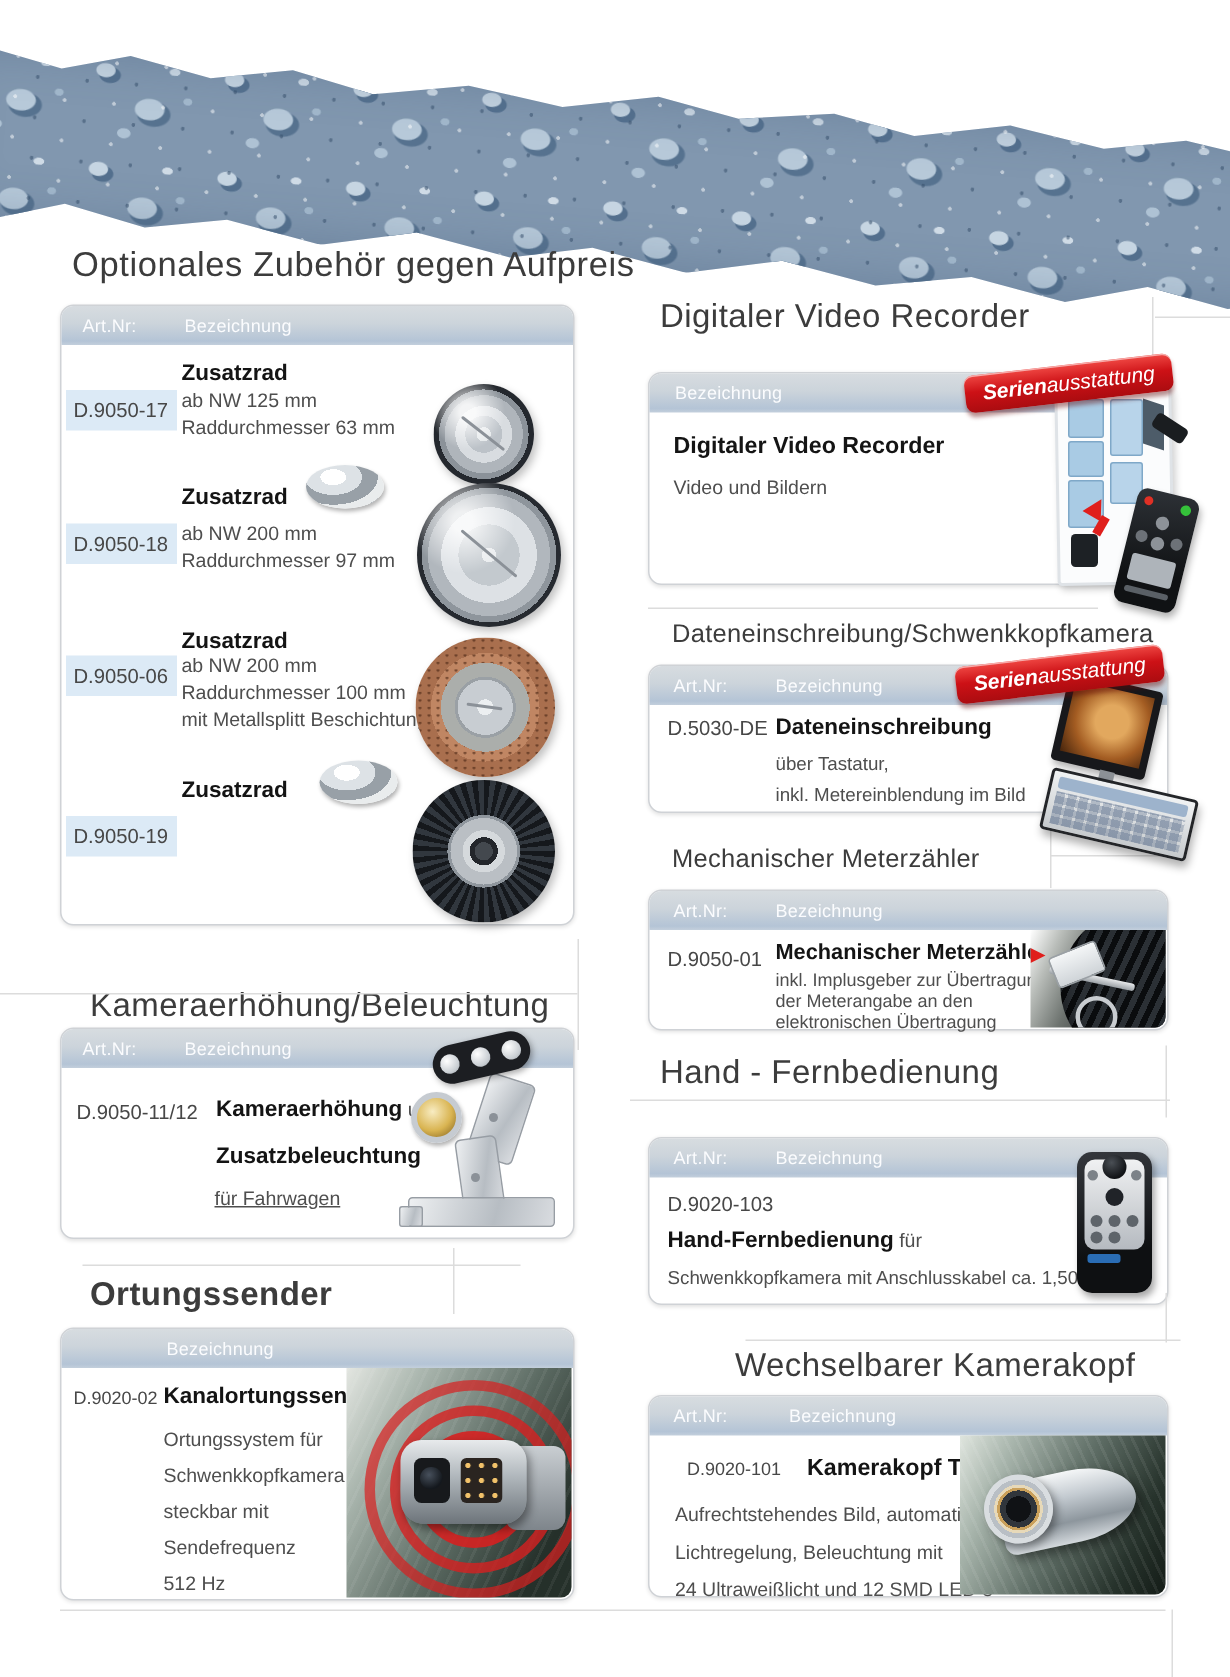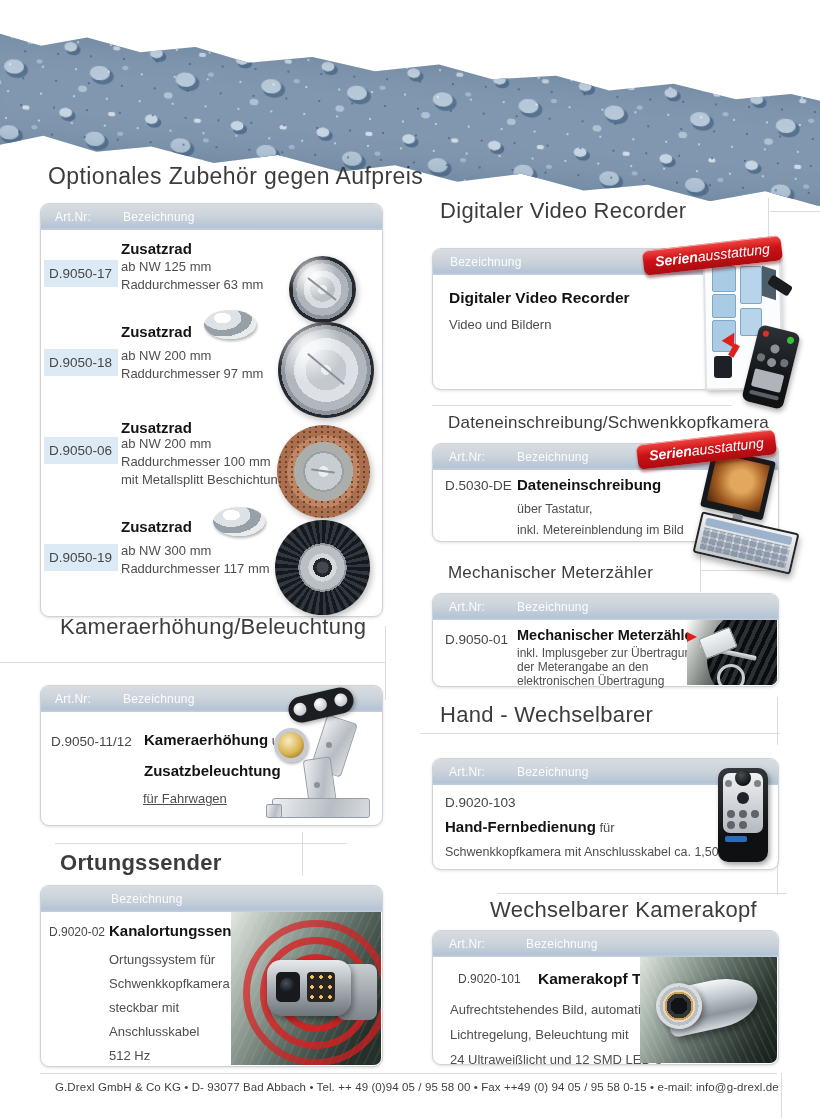--- a/index.html
+++ b/index.html
@@ -125,24 +125,20 @@
     <div class="desc" style="left:80px;top:231px;">
       <div>ab NW 200 mm</div>
       <div>Raddurchmesser 100 mm</div>
       <div>mit Metallsplitt Beschichtung</div>
     </div>
     <div class="wheel w3" style="left:236px;top:221px;width:93px;height:93px;"></div>
 
     <div class="cap" style="left:172px;top:303px;"></div>
     <div class="zr-title" style="left:80px;top:314px;">Zusatzrad</div>
     <div class="artcell" style="left:3px;top:340px;">D.9050-19</div>
-    <div class="desc" style="left:80px;top:338px;">
-      <div>ab NW 300 mm</div>
-      <div>Raddurchmesser 117 mm</div>
-    </div>
     <div class="wheel w4" style="left:234px;top:316px;width:95px;height:95px;"></div>
   </div>
 
   <div class="h2" style="left:440px;top:198px;">Digitaler Video Recorder</div>
   <div class="hl" style="left:770px;top:211px;width:50px;"></div>
   <div class="vl" style="left:768px;top:198px;height:58px;"></div>
 
   <div class="card" style="left:432px;top:248px;width:345px;height:140px;">
     <div class="chead">
       <span style="left:17px;">Bezeichnung</span>
@@ -229,21 +225,21 @@
 
     <div class="photo" style="left:254px;top:26px;right:1px;bottom:1px;border-radius:0 0 7px 0;background:linear-gradient(115deg,#ffffff 0%,#b9bdb9 18%,#6d736f 40%,#2c2f31 70%,#141619 100%);">
       <div style="position:absolute;right:-34px;top:-14px;width:104px;height:104px;border-radius:50%;background:repeating-linear-gradient(115deg,#0a0c0e 0 4px,#2b3035 4px 8px);box-shadow:inset 0 0 12px rgba(0,0,0,.6);"></div>
       <div style="position:absolute;left:12px;top:30px;width:58px;height:5px;background:linear-gradient(#e8eaec,#9aa0a5);transform:rotate(12deg);border-radius:2px;"></div>
       <div style="position:absolute;left:14px;top:12px;width:32px;height:20px;background:linear-gradient(#f4f6f7,#cfd4d8);border:1px solid #9aa0a5;border-radius:3px;transform:rotate(-22deg);"></div>
       <div style="position:absolute;left:0px;top:12px;width:0;height:0;border-top:5px solid transparent;border-bottom:5px solid transparent;border-left:10px solid #e01f1c;"></div>
       <div style="position:absolute;left:30px;top:44px;width:22px;height:22px;border-radius:50%;border:3px solid #c8ccd0;background:rgba(0,0,0,0);"></div>
     </div>
   </div>
 
-  <div class="h2" style="left:440px;top:702px;">Hand - Wechselbarer</div>
+  <div class="h2" style="left:440px;top:702px;">Hand - Fernbedienung</div>
   <div class="hl" style="left:420px;top:733px;width:360px;"></div>
   <div class="vl" style="left:777px;top:697px;height:48px;"></div>
 
   <div class="card" style="left:432px;top:758px;width:345px;height:110px;">
     <div class="chead">
       <span style="left:16px;">Art.Nr:</span>
       <span style="left:84px;">Bezeichnung</span>
     </div>
     <div class="artno" style="left:12px;top:36px;">D.9020-103</div>
     <div class="pb" style="left:12px;top:59px;"><span>Hand-Fernbedienung</span><span class="nm"> für</span></div>
@@ -257,21 +253,21 @@
       <div style="position:absolute;left:19px;top:24px;width:12px;height:12px;border-radius:50%;background:#202328;"></div>
       <div style="position:absolute;left:9px;top:42px;width:8px;height:8px;border-radius:50%;background:#5e646a;"></div>
       <div style="position:absolute;left:21px;top:42px;width:8px;height:8px;border-radius:50%;background:#5e646a;"></div>
       <div style="position:absolute;left:33px;top:42px;width:8px;height:8px;border-radius:50%;background:#5e646a;"></div>
       <div style="position:absolute;left:9px;top:53px;width:8px;height:8px;border-radius:50%;background:#5e646a;"></div>
       <div style="position:absolute;left:21px;top:53px;width:8px;height:8px;border-radius:50%;background:#5e646a;"></div>
       <div style="position:absolute;left:7px;top:68px;width:22px;height:6px;background:#2a6db5;border-radius:2px;"></div>
     </div>
   </div>
 
-  <div class="h2" style="left:60px;top:614px;">Kameraerhöhung/Beleuchtung</div>
+  <div class="h2" style="left:60px;top:657px;">Kameraerhöhung/Beleuchtung</div>
   <div class="hl" style="left:0;top:662px;width:385px;"></div>
   <div class="vl" style="left:385px;top:626px;height:74px;"></div>
 
   <div class="card" style="left:40px;top:685px;width:341px;height:139px;">
     <div class="chead">
       <span style="left:14px;">Art.Nr:</span>
       <span style="left:82px;">Bezeichnung</span>
     </div>
     <div class="artno" style="left:10px;top:48px;">D.9050-11/12</div>
     <div class="pb" style="left:103px;top:45px;"><span>Kameraerhöhung</span><span class="nm"> und</span></div>
@@ -301,21 +297,21 @@
   <div class="card" style="left:40px;top:885px;width:341px;height:180px;">
     <div class="chead">
       <span style="left:70px;">Bezeichnung</span>
     </div>
     <div class="artno" style="left:8px;top:39px;font-size:12px;">D.9020-02</div>
     <div class="pb" style="left:68px;top:36px;">Kanalortungssender</div>
     <div class="desc" style="left:68px;top:62px;line-height:24px;">
       <div>Ortungssystem für</div>
       <div>Schwenkkopfkamera</div>
       <div>steckbar mit</div>
-      <div>Anschlusskabel</div>
+      <div>Sendefrequenz</div>
       <div>512 Hz</div>
     </div>
 
     <div class="photo" style="left:190px;top:26px;right:1px;bottom:1px;border-radius:0 0 7px 0;background:linear-gradient(120deg,#e3e6e1 0%,#aab6ae 22%,#5c6b63 55%,#25302a 85%);">
       <div style="position:absolute;inset:0;background-image:repeating-linear-gradient(115deg,rgba(255,255,255,.06) 0 2px,rgba(0,0,0,0) 2px 8px);"></div>
       <div class="ring" style="left:12px;top:8px;width:132px;height:132px;opacity:.8;"></div>
       <div class="ring" style="left:29px;top:25px;width:98px;height:98px;opacity:.9;"></div>
       <div class="ring" style="left:46px;top:42px;width:64px;height:64px;"></div>
       <div style="position:absolute;left:106px;top:52px;width:40px;height:56px;background:linear-gradient(180deg,#c9ced2,#7e858b);border-radius:8px;"></div>
       <div style="position:absolute;left:36px;top:48px;width:84px;height:56px;background:linear-gradient(180deg,#e7eaec 0%,#aeb5ba 45%,#6d747a 100%);border-radius:14px 14px 16px 16px;box-shadow:2px 3px 6px rgba(0,0,0,.4);">
@@ -346,15 +342,14 @@
 
     <div class="photo" style="left:207px;top:26px;right:1px;bottom:1px;border-radius:0 0 7px 0;background:linear-gradient(115deg,#dfe5de 0%,#a8b5ac 20%,#5f6e66 50%,#27332c 80%,#141c17 100%);">
       <div style="position:absolute;inset:0;background-image:repeating-linear-gradient(65deg,rgba(255,255,255,.07) 0 2px,rgba(0,0,0,0) 2px 7px);"></div>
       <div style="position:absolute;left:26px;top:24px;width:92px;height:48px;transform:rotate(-12deg);background:linear-gradient(180deg,#f4f6f7 0%,#c3cad0 35%,#8d969d 70%,#d4d9dd 100%);border-radius:8px 45% 45% 8px / 8px 50% 50% 8px;box-shadow:3px 4px 8px rgba(0,0,0,.45);"></div>
       <div style="position:absolute;left:16px;top:26px;width:46px;height:46px;border-radius:50%;transform:rotate(-12deg);background:radial-gradient(circle,#101215 0 26%,#30353b 26% 38%,#caa05a 38% 44%,#e7d9b9 44% 50%,#b9bfc5 50% 60%,#d9dde0 60% 100%);box-shadow:2px 3px 6px rgba(0,0,0,.4);"></div>
     </div>
   </div>
 
   <div class="hl" style="left:40px;top:1073px;width:737px;"></div>
   <div class="vl" style="left:781px;top:1073px;height:45px;"></div>
-  <div class="footer" style="left:55px;top:1081px;">G.Drexl GmbH &amp; Co KG • D- 93077 Bad Abbach • Tel. ++ 49 (0)94 05 / 95 58 00 • Fax ++49 (0) 94 05 / 95 58 0-15 • e-mail: info@g-drexl.de</div>
 
 </div>
 
 </body></html>

